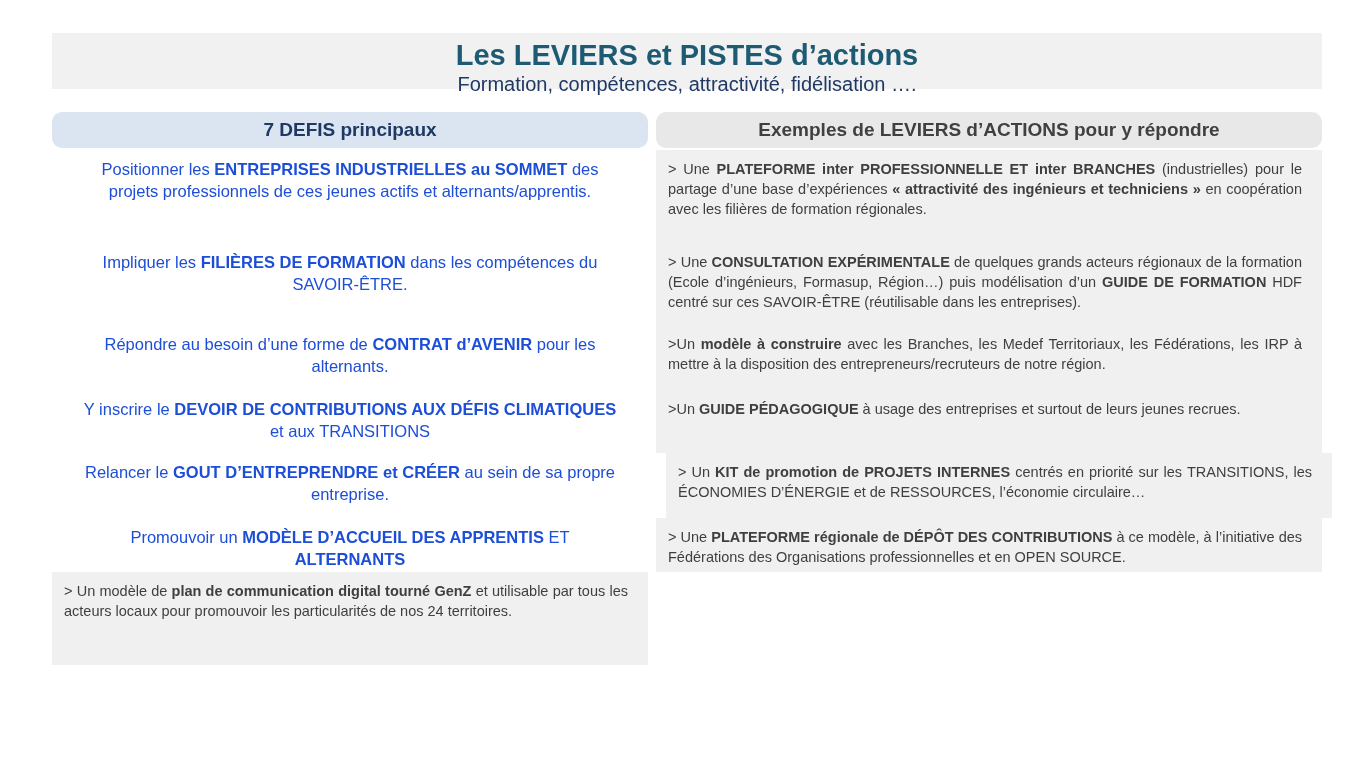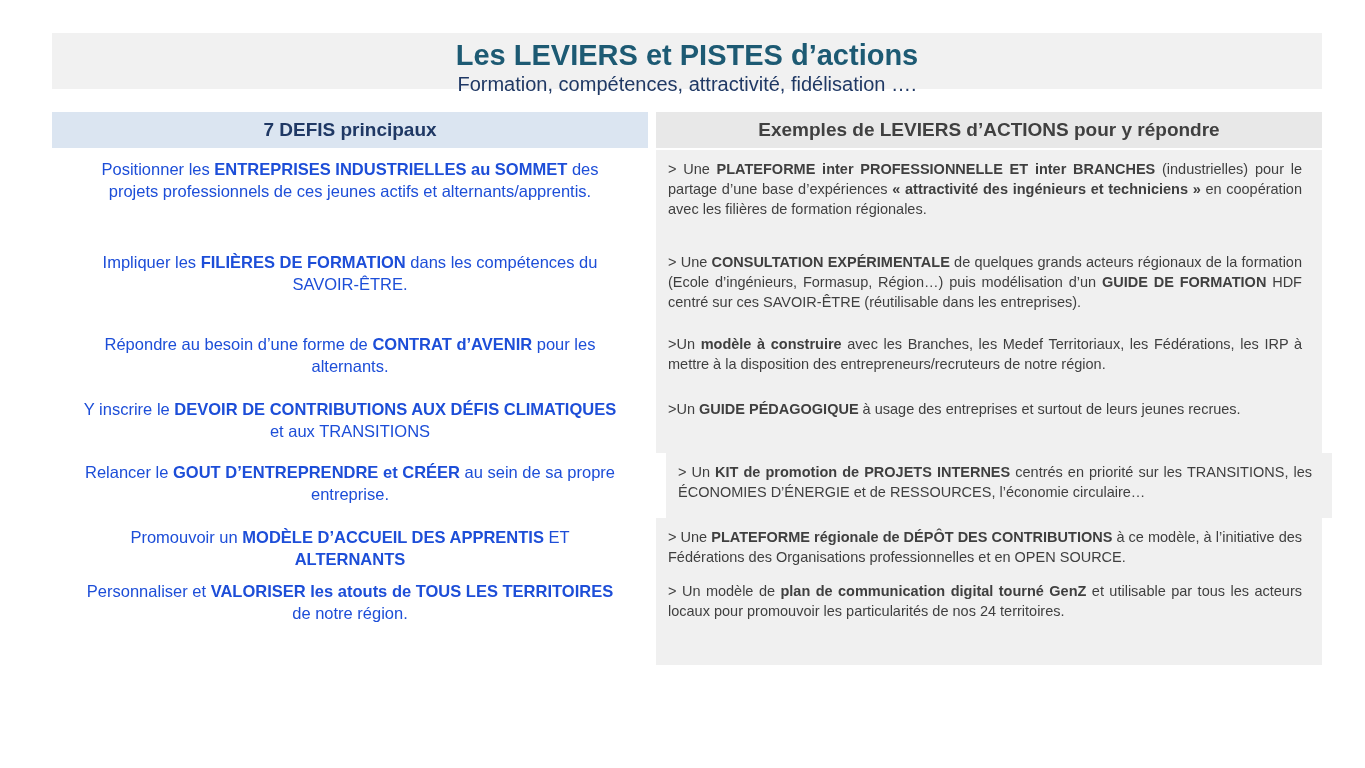--- a/index.html
+++ b/index.html
@@ -11,21 +11,21 @@
   .title-band{position:absolute;left:52px;top:33px;width:1270px;height:56px;
               background:#f1f1f1;text-align:center;}
   .title-band h1{margin:6px 0 0;font-size:29px;line-height:1.15;font-weight:700;
                  color:#1d5a73;letter-spacing:0;}
   .title-band p{margin:1px 0 0;font-size:20px;color:#1f3864;font-weight:400;}
 
   
   .table-header{position:absolute;left:52px;top:112px;width:1270px;display:grid;
                 grid-template-columns:596px 666px;column-gap:8px;}
   .th{height:36px;display:flex;align-items:center;justify-content:center;
-      font-size:19px;font-weight:700;}
+      font-size:19px;font-weight:700;border-radius:10px;}
   .th-left{background:#dbe5f1;color:#1f3864;}
   .th-right{background:#e8e8e8;color:#404040;}
 
   
   .table-body{position:absolute;left:52px;top:150px;width:1270px;}
   .row{display:grid;grid-template-columns:596px 666px;column-gap:8px;}
   .row:nth-child(1){min-height:93px;}
   .row:nth-child(2){min-height:82px;}
   .row:nth-child(3){min-height:65px;}
   .row:nth-child(4){min-height:63px;}
@@ -74,18 +74,17 @@
     </div>
     <div class="row">
       <div class="cell defi"><span>Relancer le </span><span class="b">GOUT D’ENTREPRENDRE et CRÉER</span><span> au sein de sa propre entreprise.</span></div>
       <div class="cell levier"><span> &gt; Un </span><span class="b">KIT de promotion de PROJETS INTERNES</span><span> centrés en priorité sur les TRANSITIONS, les ÉCONOMIES D’ÉNERGIE et de RESSOURCES, l’économie circulaire…</span></div>
     </div>
     <div class="row">
       <div class="cell defi"><span>Promouvoir un </span><span class="b">MODÈLE D’ACCUEIL DES APPRENTIS</span><span> ET </span><span class="b">ALTERNANTS</span></div>
       <div class="cell levier"><span>&gt; Une </span><span class="b">PLATEFORME régionale de DÉPÔT DES CONTRIBUTIONS</span><span> à ce modèle, à l’initiative des Fédérations des Organisations professionnelles et en OPEN SOURCE.</span></div>
     </div>
     <div class="row">
-      <div class="cell defi"><span>Personnaliser et </span><span class="b">VALORISER les atouts de TOUS LES TERRITOIRES</span><span> de notre région.</span></div>
       <div class="cell levier"><span>&gt; Un modèle de </span><span class="b">plan de communication digital tourné GenZ</span><span> et utilisable par tous les acteurs locaux pour promouvoir les particularités de nos 24 territoires.</span></div>
     </div>
   </div>
 
 </div>
 
 </body></html>

